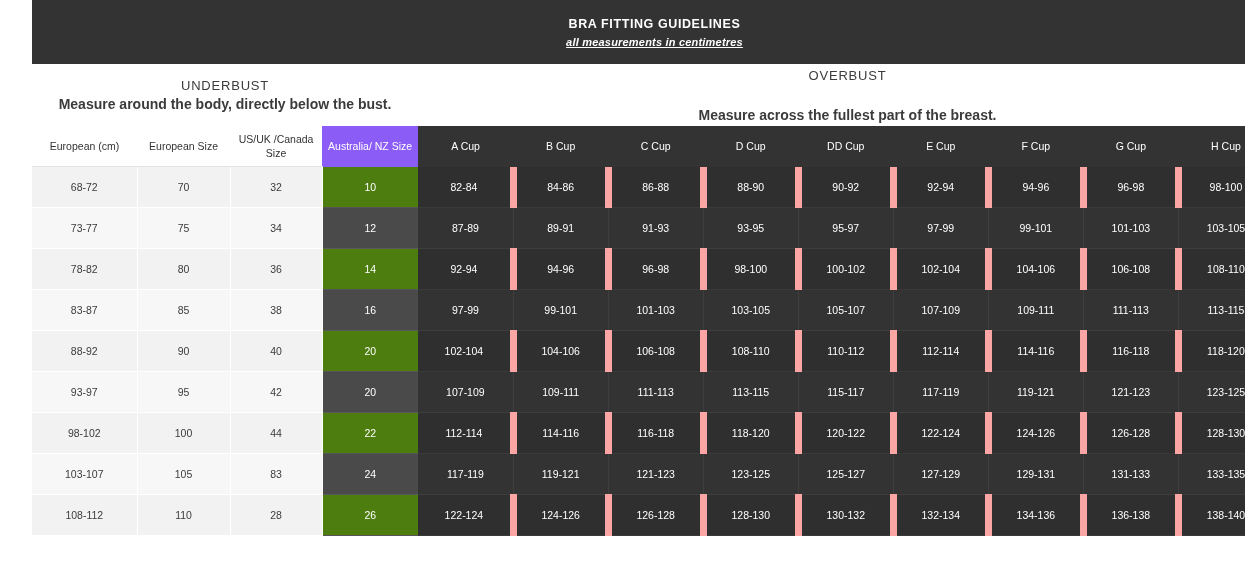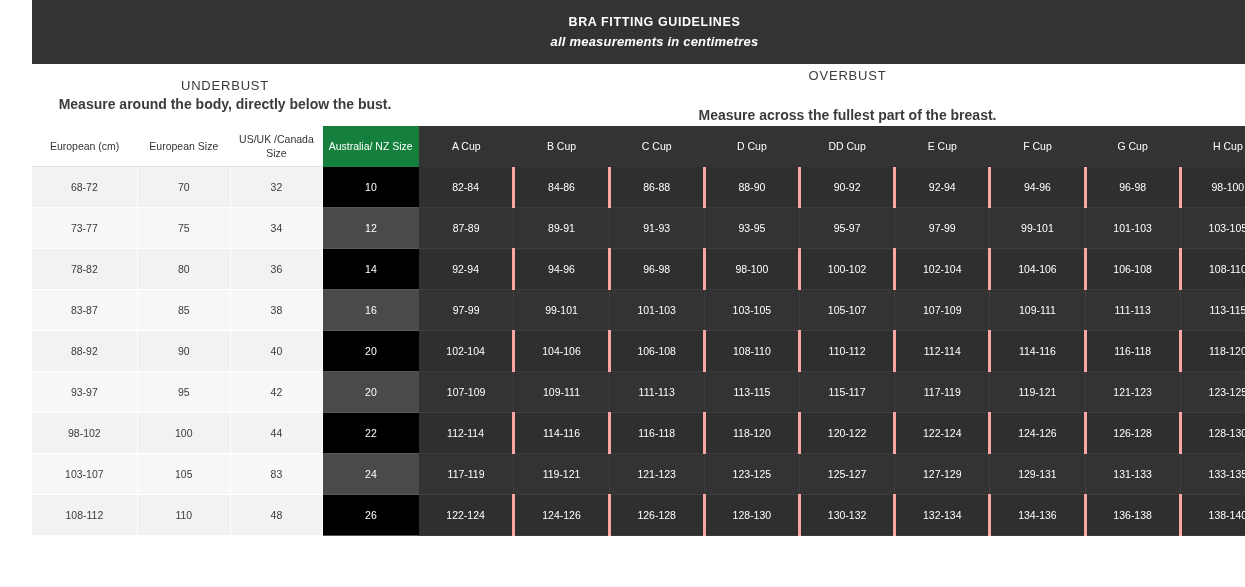--- a/index.html
+++ b/index.html
@@ -32,24 +32,25 @@
     align-items: center;
     justify-content: center;
     gap: 5px;
   }
   .title-main {
     font-size: 12.5px;
     font-weight: bold;
     letter-spacing: 0.6px;
   }
   .title-sub {
-    font-size: 13px;
+    font-size: 11px;
     font-weight: bold;
     font-style: italic;
     letter-spacing: 0.2px;
+    text-decoration: underline;
   }
   
   .section-row {
     display: flex;
     height: 62px;
     background: #ffffff;
   }
   .section-underbust {
     width: 386px;
     display: flex;
@@ -104,21 +105,21 @@
   .c-aunz       { width: 96px;  }
   .c-cup        { width: 95px;  }
 
   
   th.h-light {
     background: #ffffff;
     color: #333333;
     border-bottom: 1px solid #e2e2e2;
   }
   th.h-dark {
-    background: #15803d;
+    background: #8b5cf6;
     color: #ffffff;
   }
   th.h-darker {
     background: #333333;
     color: #ffffff;
   }
   
   td.b-light {
     background: #f7f7f7;
     color: #3b3b3b;
@@ -130,35 +131,35 @@
     color: #3b3b3b;
     border-bottom: 1px solid #ffffff;
     border-right: 1px solid #ffffff;
   }
   td.b-dark {
     background: #4a4a4a;
     color: #ffffff;
     border-bottom: 1px solid #5a5a5a;
   }
   td.b-darkalt {
-    background: #000000;
+    background: #4d7c0f;
     color: #ffffff;
     border-bottom: 1px solid #565656;
   }
   td.b-darkest {
     background: #333333;
     color: #ffffff;
     border-bottom: 1px solid #3e3e3e;
     border-right: 1px solid #3e3e3e;
   }
   td.b-darkestalt {
     background: #2f2f2f;
     color: #ffffff;
     border-bottom: 1px solid #3a3a3a;
-    border-right: 3px solid #fca5a5;
+    border-right: 7px solid #fca5a5;
   }
   .hdr-two-line { line-height: 1.35; }
 </style>
 </head>
 <body>
 
 <div class="sheet">
 
   <div class="title-banner">
     <div class="title-main">BRA FITTING GUIDELINES</div>
@@ -326,21 +327,21 @@
           <td class="b-darkest">123-125</td>
           <td class="b-darkest">125-127</td>
           <td class="b-darkest">127-129</td>
           <td class="b-darkest">129-131</td>
           <td class="b-darkest">131-133</td>
           <td class="b-darkest">133-135</td>
         </tr>
         <tr>
           <td class="b-lightalt">108-112</td>
           <td class="b-lightalt">110</td>
-          <td class="b-lightalt">48</td>
+          <td class="b-lightalt">28</td>
           <td class="b-darkalt">26</td>
           <td class="b-darkestalt">122-124</td>
           <td class="b-darkestalt">124-126</td>
           <td class="b-darkestalt">126-128</td>
           <td class="b-darkestalt">128-130</td>
           <td class="b-darkestalt">130-132</td>
           <td class="b-darkestalt">132-134</td>
           <td class="b-darkestalt">134-136</td>
           <td class="b-darkestalt">136-138</td>
           <td class="b-darkestalt">138-140</td>

